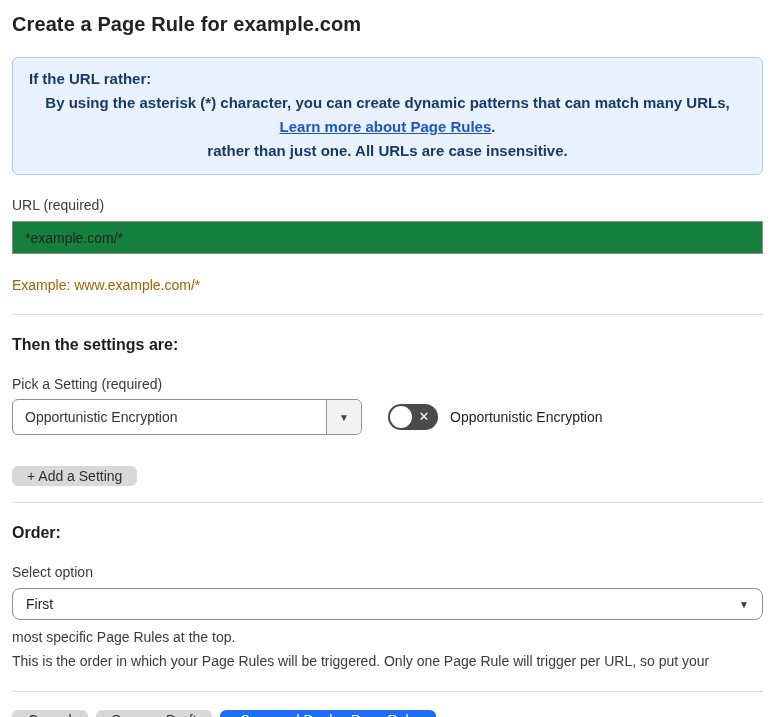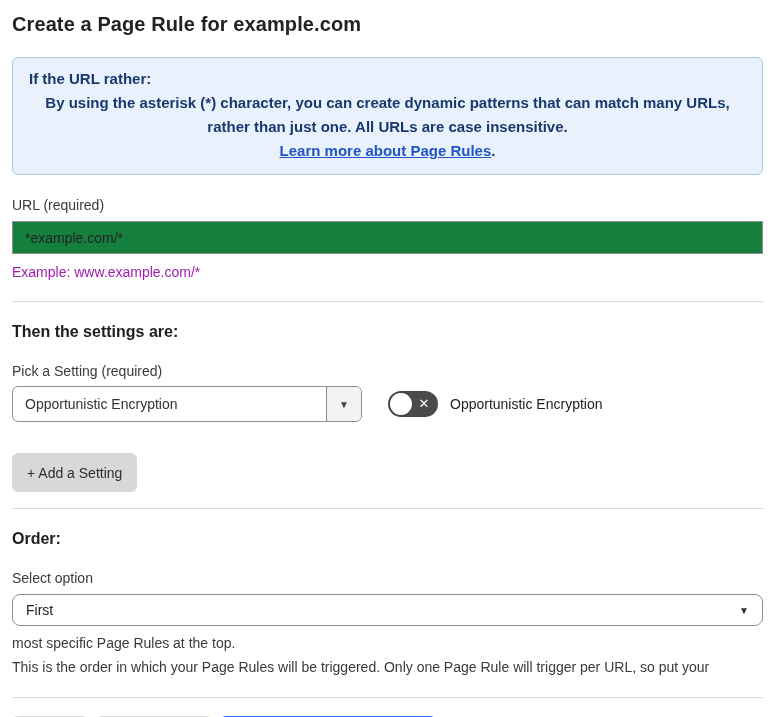--- a/index.html
+++ b/index.html
@@ -39,21 +39,21 @@
     width: 751px; height: 33px;
     border: 1px solid #8f8f8f;
     border-radius: 0;
     padding: 0 12px;
     font-size: 14px; color: #222;
     font-family: "Liberation Sans", sans-serif;
     background: #15803d;
     outline: none;
     display: block;
   }
-  .helper-text { font-size: 14px; color: #a21caf; margin-top: 7px; line-height: 22px; }
+  .helper-text { font-size: 14px; color: #a16207; margin-top: 20px; line-height: 22px; }
 
   .divider { border: none; border-top: 1px solid #dcdcdc; width: 751px; }
   .divider.d1 { margin-top: 18px; }
   .divider.d2 { margin-top: 16px; }
   .divider.d3 { margin-top: 18px; }
 
   .section-heading { font-size: 16px; font-weight: 700; color: #1d1d1d; margin-top: 21px; }
 
   .setting-row { display: flex; align-items: center; margin-top: 7px; }
 
@@ -92,21 +92,21 @@
   }
   .toggle-x {
     flex: 1; text-align: center; color: #ffffff;
     font-size: 13px; line-height: 22px; font-weight: 400;
   }
   .toggle-label { margin-left: 12px; font-size: 14px; color: #222; }
 
   .btn {
     font-family: "Liberation Sans", sans-serif;
     font-size: 14px;
-    height: 39px;
+    height: 20px;
     border: none; border-radius: 6px;
     cursor: pointer;
     display: inline-flex; align-items: center; justify-content: center;
   }
   .btn-gray { background: #d8d8d8; color: #2e2e2e; }
   .btn-blue { background: #1f6df5; color: #ffffff; }
 
   .add-setting-btn { margin-top: 31px; padding: 0 15px; }
 
   .select {
@@ -132,24 +132,24 @@
 <body>
 
 <div class="page">
   <div class="content">
 
     <h1 class="page-title">Create a Page Rule for example.com</h1>
 
     <div class="info-box">
       <div class="info-heading">If the URL rather:</div>
       <div class="info-line">By using the asterisk (*) character, you can create dynamic patterns that can match many URLs,</div>
-      <div class="info-line">rather than just one. All URLs are case insensitive.</div>
       <div class="info-line">
         <a class="info-link">Learn more about Page Rules</a><span>.</span>
       </div>
+      <div class="info-line">rather than just one. All URLs are case insensitive.</div>
     </div>
 
     <div class="field-label">URL (required)</div>
     <input class="text-input" type="text" value="*example.com/*" style="">
     <div class="helper-text">Example: www.example.com/*</div>
 
     <hr class="divider d1">
 
     <h2 class="section-heading">Then the settings are:</h2>
 

